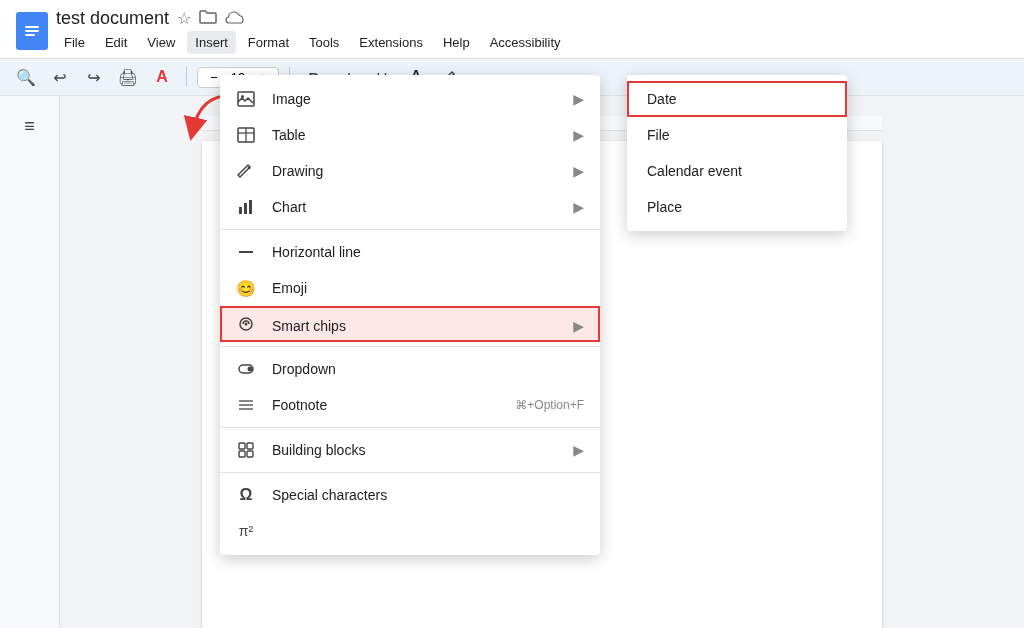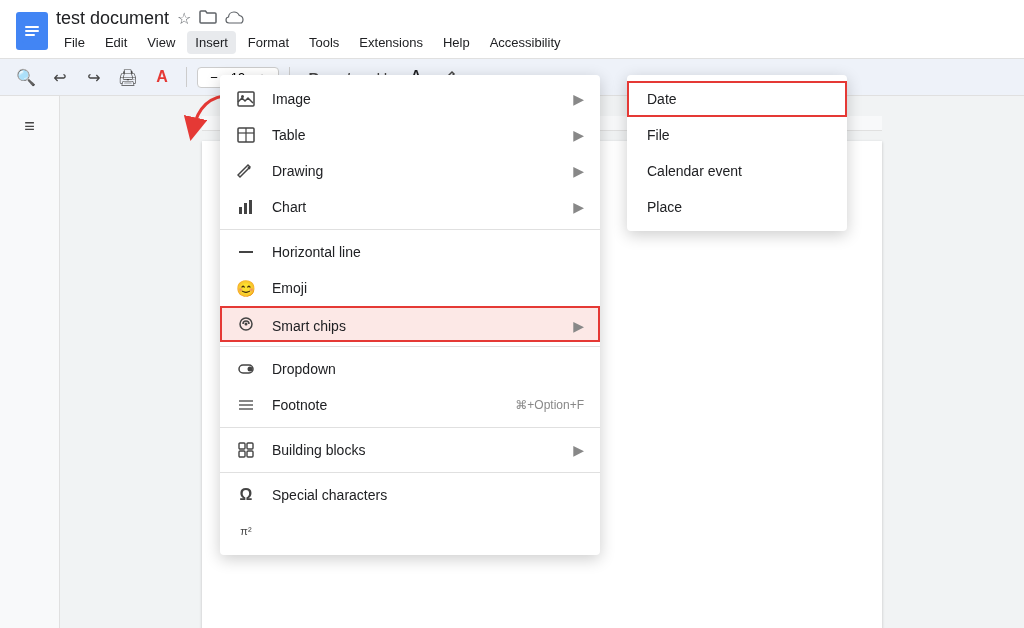--- a/index.html
+++ b/index.html
@@ -503,21 +503,21 @@
   </div>
 
   <div class="menu-separator"></div>
 
   <div class="menu-row">
     <span class="row-icon" style="font-size:16px;font-weight:bold;">Ω</span>
     <span class="row-label">Special characters</span>
   </div>
 
   <div class="menu-row">
-    <span class="row-icon" style="font-size:11px;">π²</span>
+    <span class="row-icon" style="font-size:14px;">π²</span>
   </div>
 
 </div>
 
 <div class="smart-chips-menu">
 
   <div class="menu-row date-row">
     <span class="row-label">Date</span>
   </div>
   <div class="menu-row">

